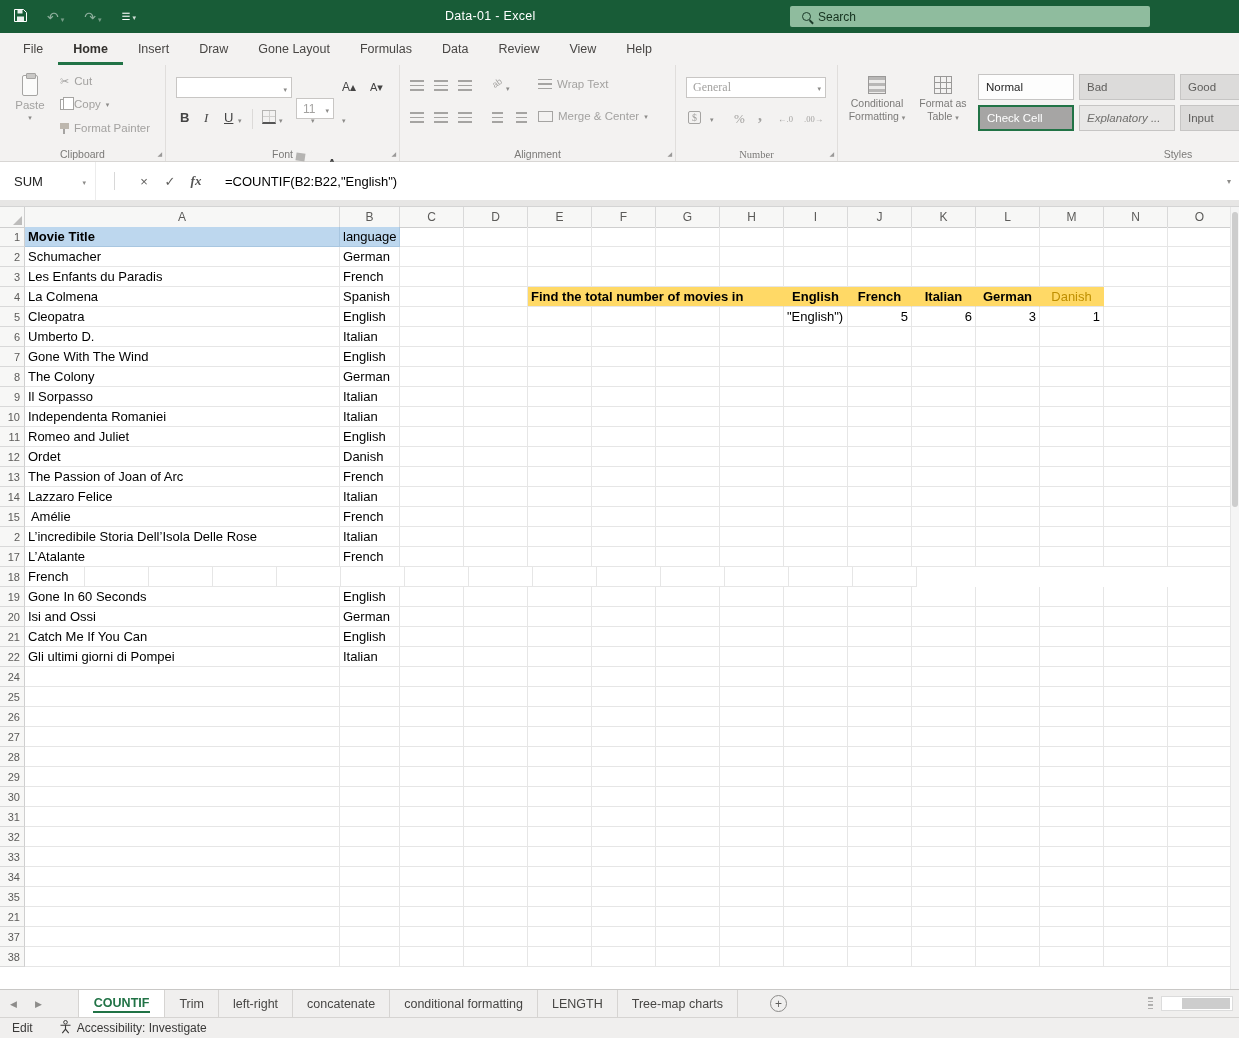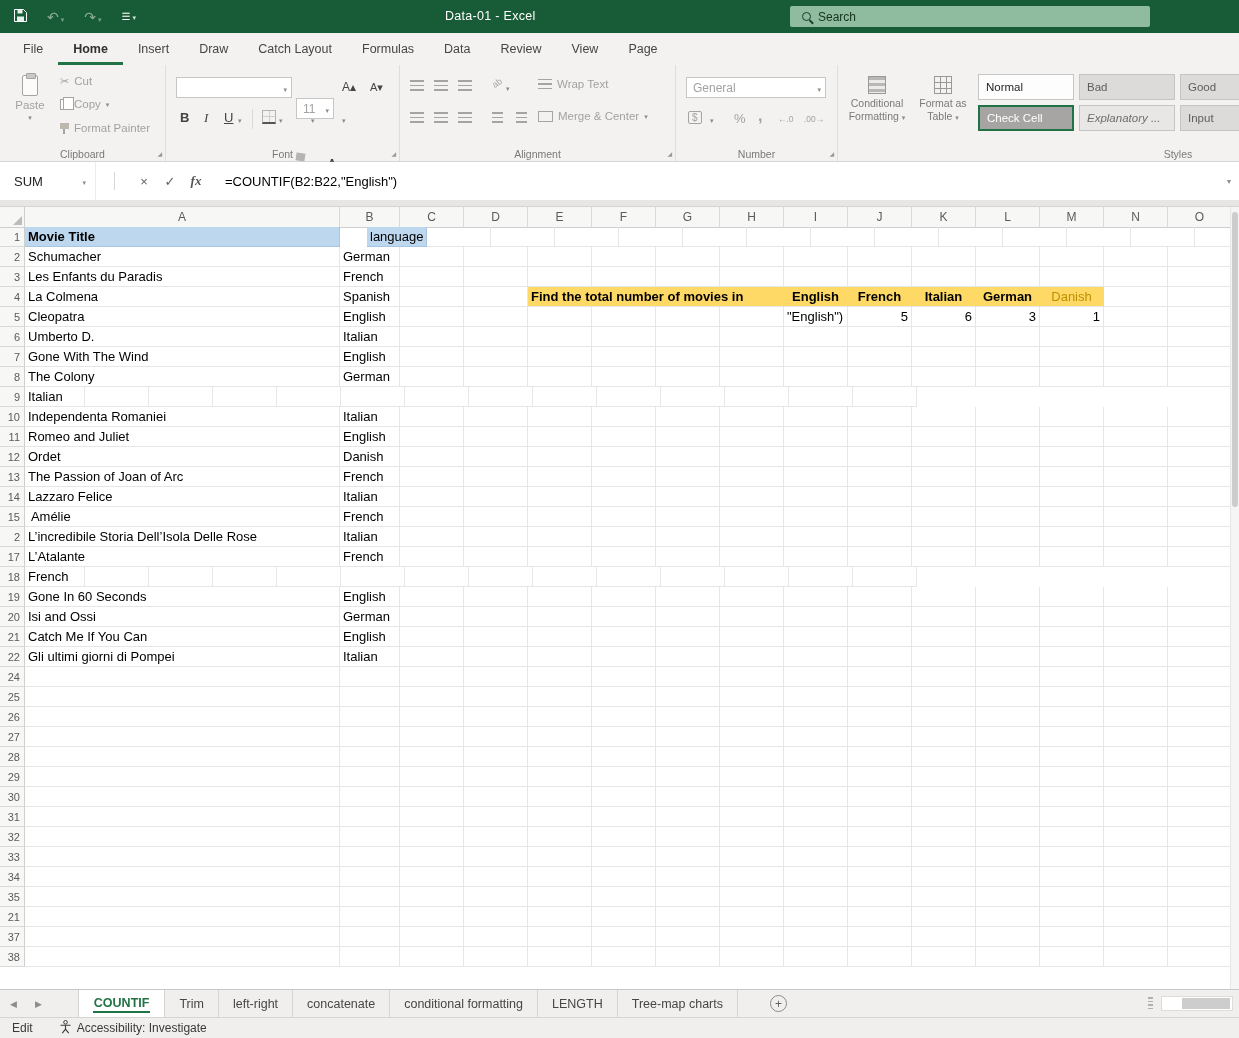--- a/index.html
+++ b/index.html
@@ -142,26 +142,26 @@
       <span class="mag"></span>
       <input placeholder="Search" style="">
     </div>
   </div>
 
   <div class="tabstrip">
       <div class="rtab">File</div>
       <div class="rtab active">Home</div>
       <div class="rtab">Insert</div>
       <div class="rtab">Draw</div>
-      <div class="rtab">Catch Layout</div>
+      <div class="rtab">Gone Layout</div>
       <div class="rtab">Formulas</div>
       <div class="rtab">Data</div>
       <div class="rtab">Review</div>
       <div class="rtab">View</div>
-      <div class="rtab">Page</div>
+      <div class="rtab">Help</div>
     </div>
 
   <div class="ribbon">
 
     <div class="grp" style="left:0;width:166px;">
       <div class="paste-btn">
         <span class="clipboard-icon"></span>
         <span class="smalllbl">Paste</span>
         <span class="chev">▾</span>
       </div>
@@ -225,21 +225,21 @@
       <span class="abs ic-lines" style="left:116px;top:47px;width:11px;"></span>
       <div class="row abs" style="left:138px;top:45px;">
         <span class="ic-box"></span>
         <span class="smalllbl">Merge &amp; Center</span>
         <span class="chev">▾</span>
       </div>
       <div class="grp-label">Alignment</div>
       <span class="launcher">◢</span>
     </div>
 
-    <div class="grp" style="left:676px;width:162px;">
+    <div class="grp" style="left:676px;width:162px;font-family:Liberation Serif, serif;">
       <div class="combo abs" style="left:10px;top:12px;width:140px;">
         <span>General</span>
         <span class="chev">▾</span>
       </div>
       <span class="abs graytxt" style="left:12px;top:46px;font-size:10px;border:1px solid #a5a4a2;border-radius:2px;padding:0 3px;">$</span>
       <span class="abs chev" style="left:34px;top:52px;">▾</span>
       <span class="abs graytxt" style="left:58px;top:46px;font-size:13px;">%</span>
       <span class="abs graytxt" style="left:82px;top:42px;font-size:16px;font-weight:bold;">,</span>
       <span class="abs graytxt" style="left:102px;top:49px;font-size:8.5px;">←.0</span>
       <span class="abs graytxt" style="left:128px;top:49px;font-size:8.5px;">.00→</span>
@@ -299,21 +299,21 @@
         <div class="col-hdr" style="width: 64px;">J</div>
         <div class="col-hdr" style="width: 64px;">K</div>
         <div class="col-hdr" style="width: 64px;">L</div>
         <div class="col-hdr" style="width: 64px;">M</div>
         <div class="col-hdr" style="width: 64px;">N</div>
         <div class="col-hdr" style="width: 64px;">O</div>
       </div>
       <div class="grid-row">
         <div class="row-hdr">1</div>
         <div class="cell blue bold" style="width: 315px;">Movie Title</div>
-        <div class="cell blue" style="width: 60px; margin-left: 27px;">language</div>
+        <div class="cell blue" style="width: 60px;">language</div>
         <div class="cell" style="width: 64px;"></div>
         <div class="cell" style="width: 64px;"></div>
         <div class="cell" style="width: 64px;"></div>
         <div class="cell" style="width: 64px;"></div>
         <div class="cell" style="width: 64px;"></div>
         <div class="cell" style="width: 64px;"></div>
         <div class="cell" style="width: 64px;"></div>
         <div class="cell" style="width: 64px;"></div>
         <div class="cell" style="width: 64px;"></div>
         <div class="cell" style="width: 64px;"></div>
@@ -439,20 +439,21 @@
         <div class="cell" style="width: 64px;"></div>
         <div class="cell" style="width: 64px;"></div>
         <div class="cell" style="width: 64px;"></div>
         <div class="cell" style="width: 64px;"></div>
         <div class="cell" style="width: 64px;"></div>
         <div class="cell" style="width: 64px;"></div>
         <div class="cell" style="width: 64px;"></div>
       </div>
       <div class="grid-row">
         <div class="row-hdr">9</div>
+        <div class="cell" style="width: 315px;">Il Sorpasso</div>
         <div class="cell" style="width: 60px;">Italian</div>
         <div class="cell" style="width: 64px;"></div>
         <div class="cell" style="width: 64px;"></div>
         <div class="cell" style="width: 64px;"></div>
         <div class="cell" style="width: 64px;"></div>
         <div class="cell" style="width: 64px;"></div>
         <div class="cell" style="width: 64px;"></div>
         <div class="cell" style="width: 64px;"></div>
         <div class="cell" style="width: 64px;"></div>
         <div class="cell" style="width: 64px;"></div>

